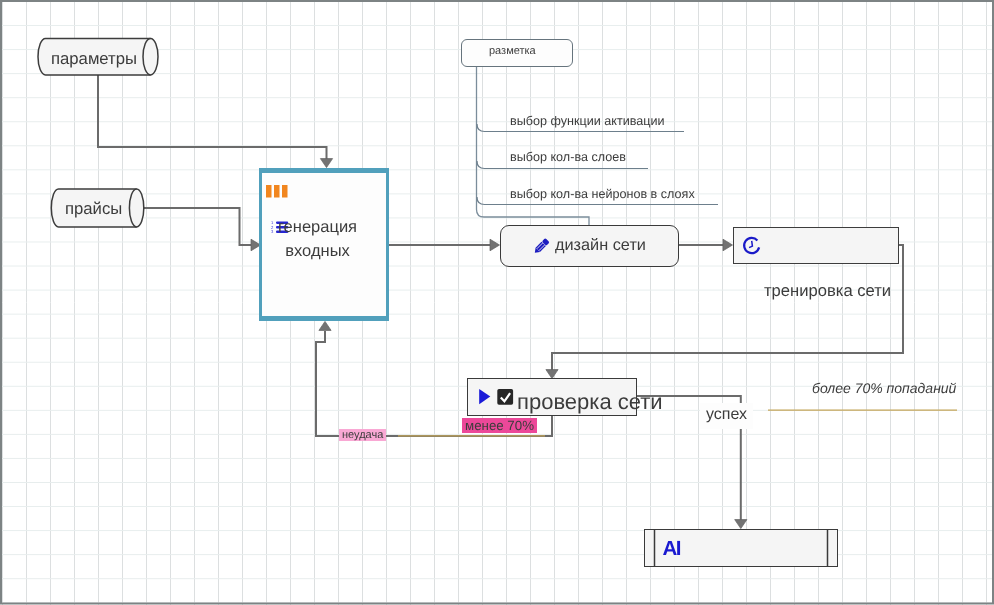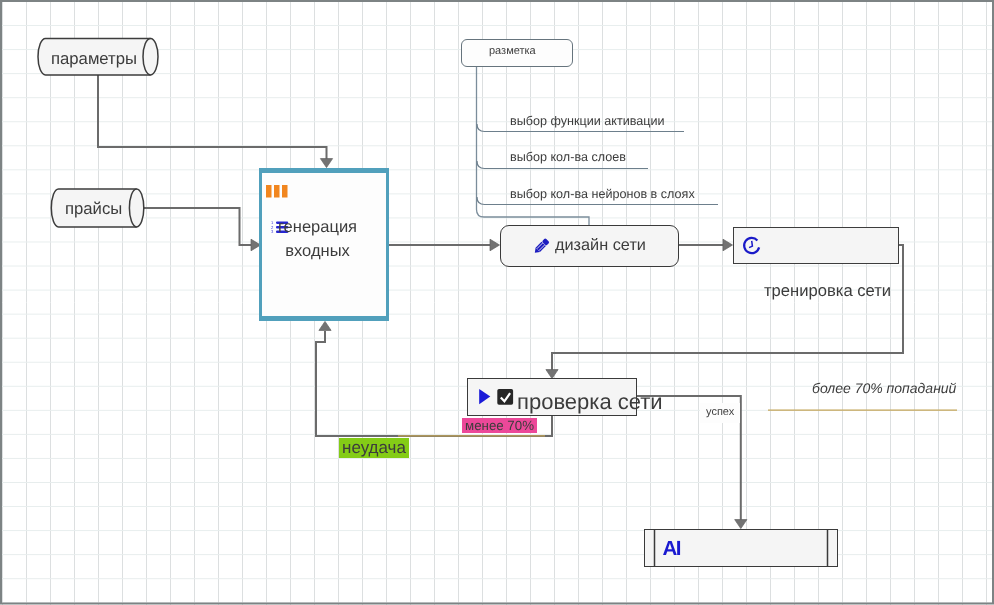--- a/index.html
+++ b/index.html
@@ -158,18 +158,18 @@
   <div style="position:absolute;left:644px;top:529px;width:194px;height:38px;box-sizing:border-box;
               border:1.5px solid #3a3a3a;background:#f5f5f5;"></div>
   <svg width="994" height="605">
     <g stroke="#3a3a3a" stroke-width="1.5">
       <line x1="654.5" y1="529.5" x2="654.5" y2="566"></line>
       <line x1="827.5" y1="529.5" x2="827.5" y2="566"></line>
     </g>
   </svg>
   <div class="lbl" style="left:662.5px;top:539px;font-size:20.5px;font-weight:bold;color:#1a1ad0;letter-spacing:-1.6px;line-height:20px;">AI</div>
 
-  <div class="lbl" style="left:339px;top:438px;font-size:17px;background:#84cc16;padding:0 3px;">неудача</div>
+  <div class="lbl" style="left:339px;top:429px;font-size:11px;background:#f9a8d4;padding:0 3px;">неудача</div>
   <div class="lbl" style="left:462px;top:418px;font-size:13.3px;background:#ec4899;padding:0 3px;">менее 70%</div>
-  <div class="lbl" style="left:700px;top:403px;font-size:11px;background:#fdfdfd;padding:3px 6px 5px 6px;">успех</div>
+  <div class="lbl" style="left:700px;top:403px;font-size:16px;background:#fdfdfd;padding:3px 6px 5px 6px;">успех</div>
   <div class="lbl" style="left:812px;top:380px;font-size:14px;font-style:italic;">более 70% попаданий</div>
 
 </div>
 
 </body></html>

